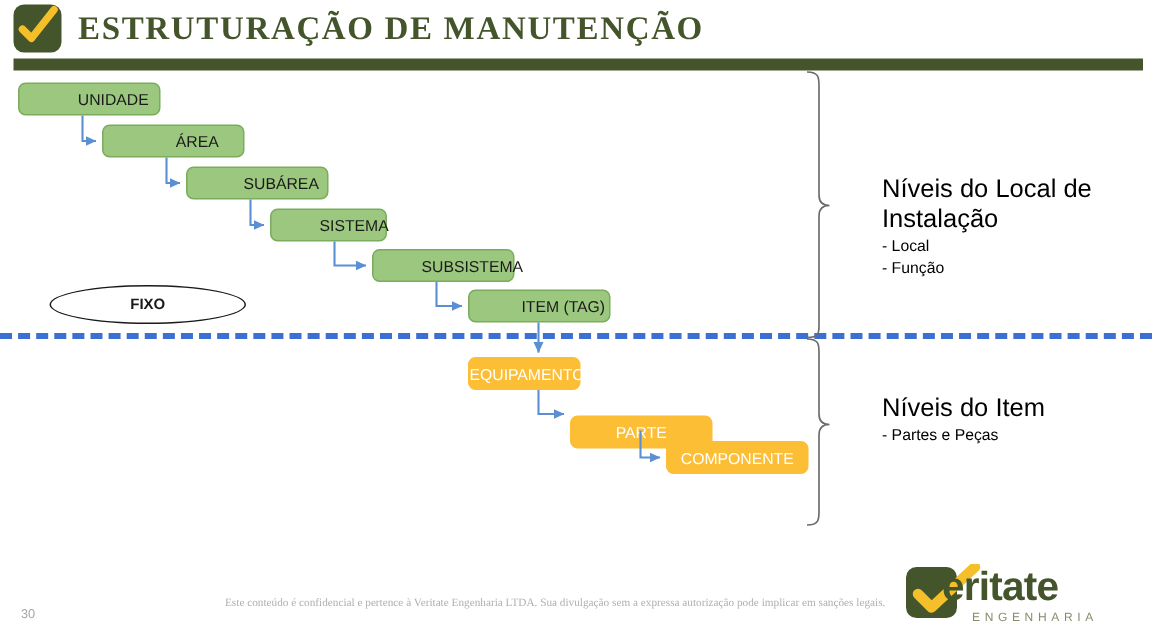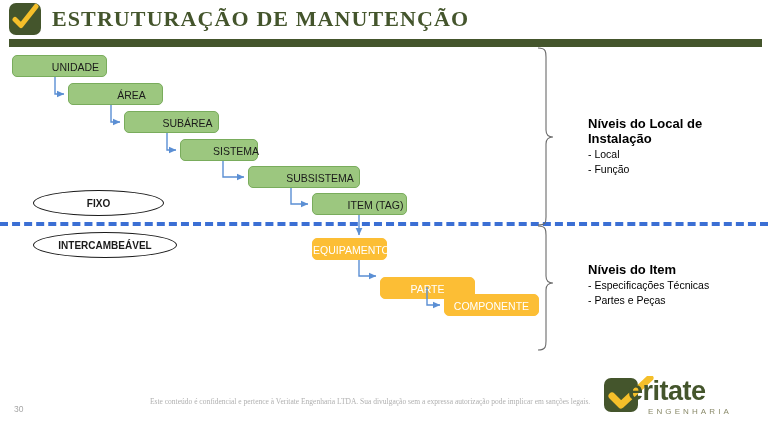--- a/index.html
+++ b/index.html
@@ -50,21 +50,21 @@
   .divider{
     position:absolute;left:0;top:222px;width:768px;height:0;
     border-top:4px dashed #3b6fd4;
   }
 
   
   .overlay{position:absolute;left:0;top:0;width:768px;height:429px;}
 
   
   .annot{position:absolute;left:588px;font-size:10.5px;color:#000;}
-  .annot .head{font-weight:bold;font-size:13px;margin-bottom:1px;}
+  .annot .head{font-weight:normal;font-size:17px;margin-bottom:1px;}
   .annot .li{line-height:15px;}
 
   
   .page-num{
     position:absolute;left:14px;top:404px;font-size:8.5px;color:#a6a6a6;
   }
   .footer-note{
     position:absolute;left:150px;top:396px;width:460px;text-align:left;
     font-family:"Liberation Serif", serif;
     font-size:7.5px;line-height:11px;color:#b0b0b0;
@@ -91,27 +91,26 @@
 
   <div class="logo-mark">
     <svg width="32" height="32" viewBox="0 0 32 32">
       <path d="M6 16.5 L12 22.5 L27 3.5" stroke="#f5bf2a" stroke-width="5" fill="none" stroke-linecap="round" stroke-linejoin="round"></path>
     </svg>
   </div>
   <div class="slide-title">ESTRUTURAÇÃO DE MANUTENÇÃO</div>
   <div class="title-rule"></div>
 
   <div class="ellipse" style="left:33px;top:190px;width:131px;height:26px;line-height:25px;">FIXO</div>
-  <div class="ellipse" style="left:33px;top:232px;width:144px;height:26px;line-height:25px;">INTERCAMBEÁVEL</div>
 
   <div class="node green" style="left:12px;top:55px;width:95px;">UNIDADE</div>
   <div class="node green" style="left:68px;top:83px;width:95px;">ÁREA</div>
   <div class="node green" style="left:124px;top:111px;width:95px;">SUBÁREA</div>
   <div class="node green" style="left:180px;top:139px;width:78px;">SISTEMA</div>
-  <div class="node green" style="left:248px;top:166px;width:112px;">SUBSISTEMA</div>
+  <div class="node green" style="left:248px;top:166px;width:95px;">SUBSISTEMA</div>
   <div class="node green" style="left:312px;top:193px;width:95px;">ITEM (TAG)</div>
 
   <div class="node orange" style="left:312px;top:238px;width:75px;">EQUIPAMENTO</div>
   <div class="node orange" style="left:380px;top:277px;width:95px;">PARTE</div>
   <div class="node orange" style="left:444px;top:294px;width:95px;">COMPONENTE</div>
 
   <div class="divider"></div>
 
   <svg class="overlay" viewBox="0 0 768 429">
     <defs>
@@ -139,21 +138,20 @@
   </svg>
 
   <div class="annot" style="top:116px;">
     <div class="head">Níveis do Local de Instalação</div>
     <div class="li">- Local</div>
     <div class="li">- Função</div>
   </div>
 
   <div class="annot" style="top:262px;">
     <div class="head">Níveis do Item</div>
-    <div class="li">- Especificações Técnicas</div>
     <div class="li">- Partes e Peças</div>
   </div>
 
   <div class="page-num">30</div>
   <div class="footer-note">Este conteúdo é confidencial e pertence à Veritate Engenharia LTDA. Sua divulgação sem a expressa autorização pode implicar em sanções legais.</div>
 
   <div class="brand">
     <div class="brand-mark"></div>
     <svg style="position:absolute;left:2px;top:0px;" width="56" height="40" viewBox="0 0 56 40">
       <path d="M6 20 L15 29 L44 2" stroke="#f5bf2a" stroke-width="7" fill="none" stroke-linecap="round" stroke-linejoin="round"></path>

